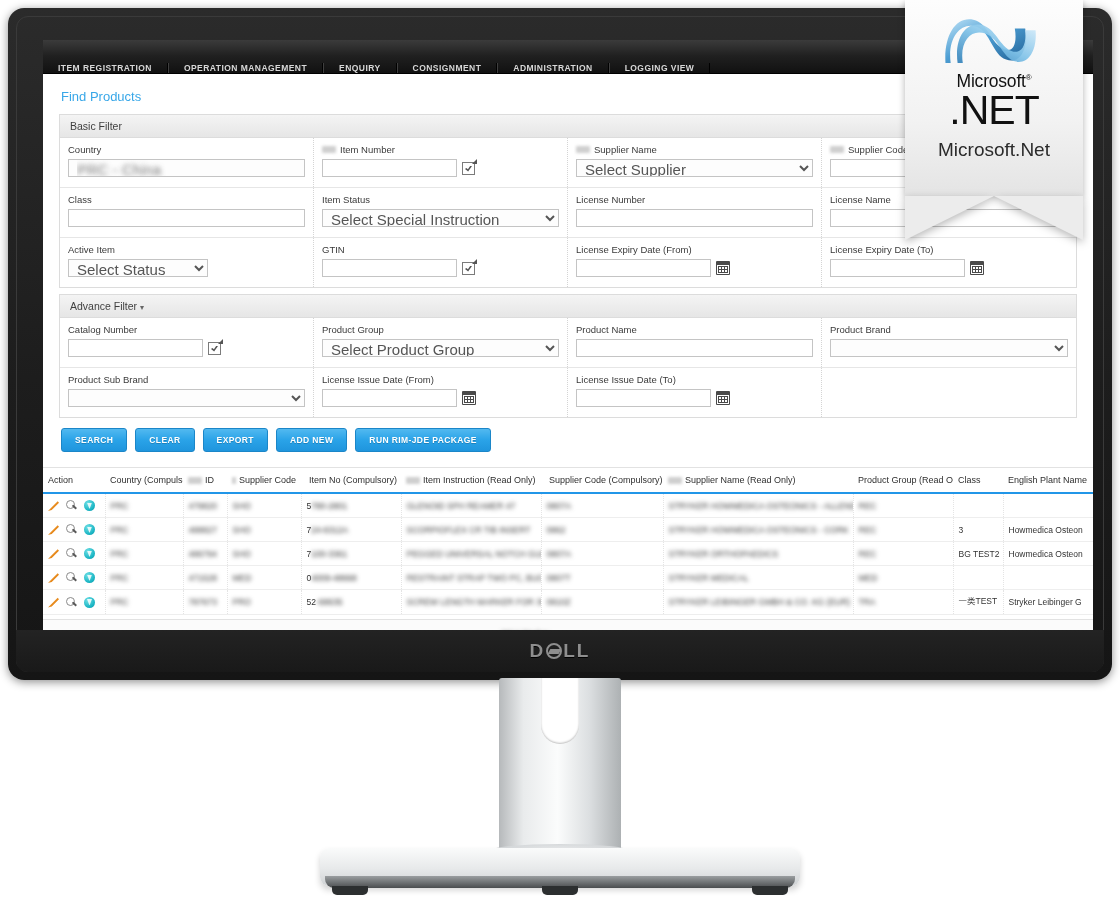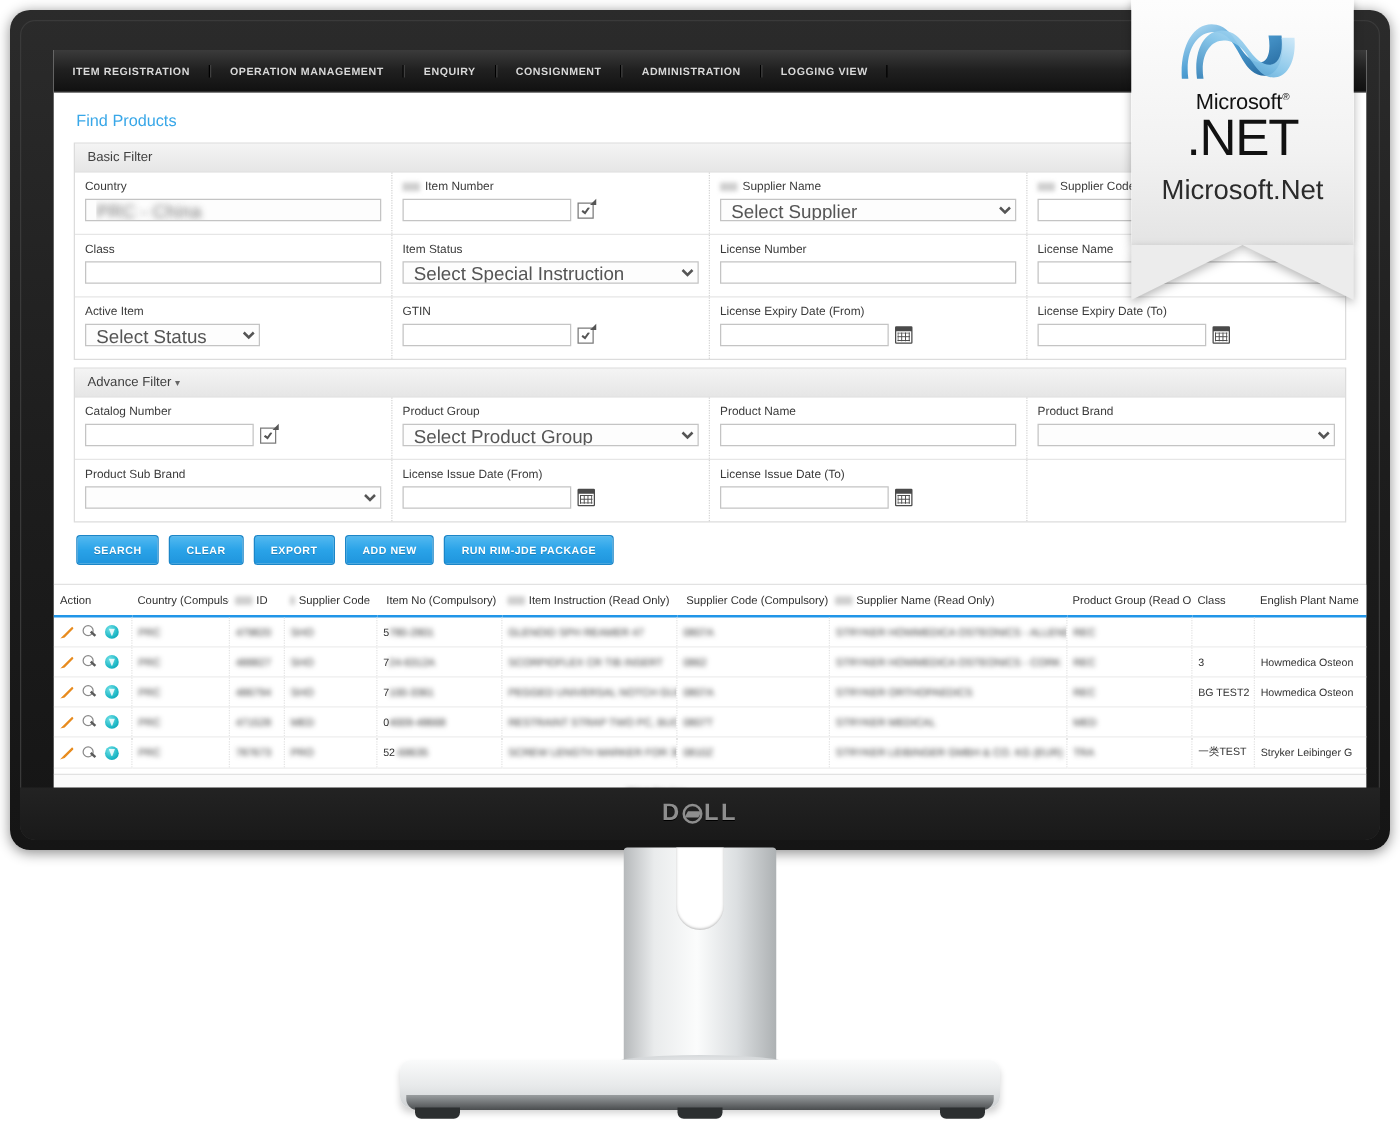--- a/index.html
+++ b/index.html
@@ -105,21 +105,21 @@
   .foot { position: absolute; bottom: 11px; width: 36px; height: 9px;
           background: #2c2f30; border-radius: 0 0 5px 5px; }
   .foot.l { left: 332px; } .foot.c { left: 50%; transform: translateX(-50%); } .foot.r { right: 332px; }
 
   
   .app { width: 1050px; height: 602px; background: #fff; position: relative; }
 
   .navbar {
     height: 34px;
     background: linear-gradient(180deg,#3b3b3b 0%,#202020 48%,#111 100%);
-    display: flex; align-items: center;
+    display: flex; align-items: flex-end;
     border-bottom: 1px solid #000;
   }
   .nav-item {
     display: flex; align-items: center;
     padding: 0 15px;
     color: #d8d8d8;
     font-size: 8.5px; font-weight: bold;
     letter-spacing: .45px;
     border-right: 1px solid #000;
     border-left: 1px solid #3f3f3f;
@@ -301,21 +301,21 @@
     width: 0; height: 0;
     border-left: 89px solid #ececec;
     border-right: 89px solid #ececec;
     border-bottom: 44px solid transparent;
     filter: drop-shadow(0 3px 4px rgba(0,0,0,.28));
   }
   .net-swoosh { width: 104px; height: 56px; }
   .ms-word { font-size: 17.5px; color: #111; letter-spacing: -.2px; line-height: 1; margin-top: 1px; }
   .ms-word sup { font-size: 8px; vertical-align: super; }
   .net-word { font-size: 41px; color: #111; font-weight: normal; line-height: .95; letter-spacing: -1px; }
-  .net-sub { font-size: 22px; color: #2b2b2b; margin-top: 10px; }
+  .net-sub { font-size: 19px; color: #2b2b2b; margin-top: 10px; }
 </style>
 </head>
 <body>
 
 <div id="stage">
 
   <div class="monitor-shell">
     <div class="monitor-inner-edge"></div>
 
     <div class="screen">

